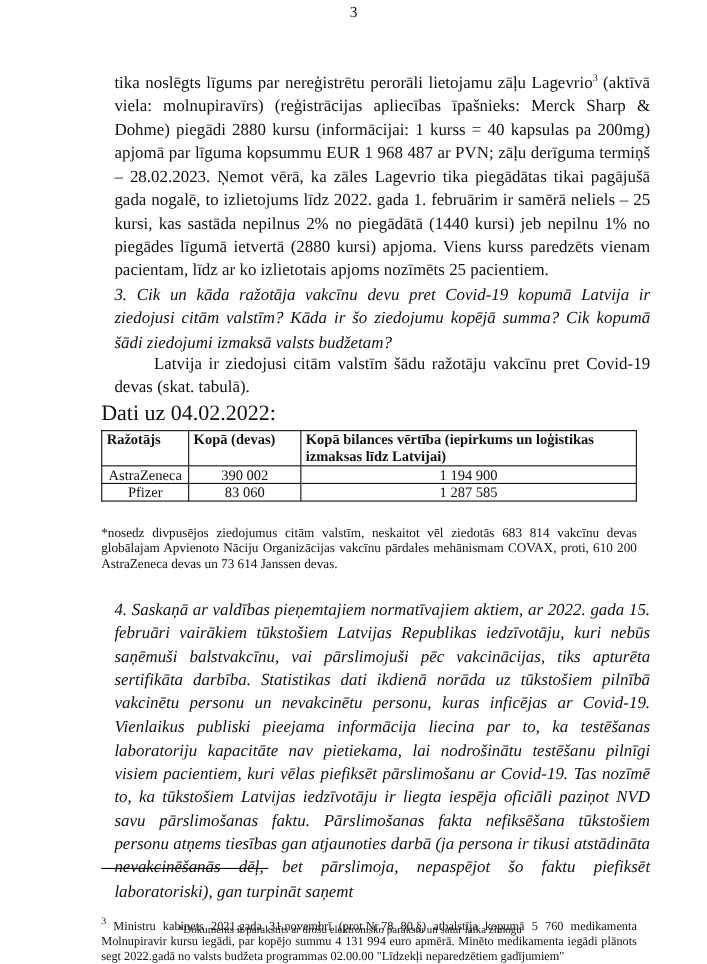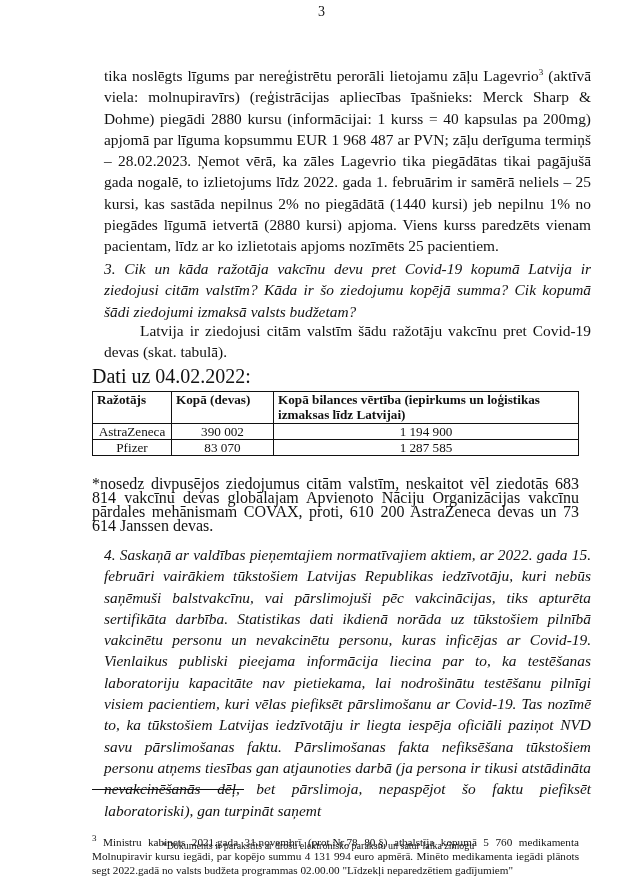--- a/index.html
+++ b/index.html
@@ -13,21 +13,21 @@
   sup { font-size: 9px; line-height: 0; vertical-align: super; }
   .dati { position: absolute; left: 92px; top: 365px; font-size: 20px; }
   table.vax { position: absolute; left: 92px; top: 391px; width: 487px; border-collapse: collapse;
               font-size: 13.2px; }
   table.vax td, table.vax th { border: 1.3px solid #111; padding: 0 4px; line-height: 15px; text-align: center; }
   table.vax th { font-weight: bold; text-align: left; vertical-align: top; height: 31px; }
   table.vax td { height: 14px; }
   table.vax td.num { text-align: center; }
   table.vax tr.total td { font-weight: bold; }
   .col1 { width: 70px; } .col2 { width: 93px; }
-  .tfoot-note { position: absolute; left: 92px; top: 477px; width: 487px; font-size: 16px;
+  .tfoot-note { position: absolute; left: 92px; top: 477px; width: 487px; font-size: 12px;
                 line-height: 14px; text-align: justify; }
   .rule { position: absolute; left: 92px; top: 789px; width: 152px; height: 1.3px; background: #111; }
   .fnote { position: absolute; left: 92px; top: 835px; width: 487px; font-size: 11.2px; line-height: 14px;
            text-align: justify; }
   .stamp { position: absolute; left: 0; top: 840px; width: 636px; text-align: center; font-size: 10px; }
 </style>
 </head>
 <body>
 
 <div class="page-num">3</div>
@@ -47,21 +47,21 @@
     <th class="col2">Kopā (devas)</th>
     <th>Kopā bilances vērtība (iepirkums un loģistikas izmaksas līdz Latvijai)</th>
   </tr>
   <tr>
     <td>AstraZeneca</td>
     <td class="num">390 002</td>
     <td class="num">1 194 900</td>
   </tr>
   <tr>
     <td>Pfizer</td>
-    <td class="num">83 070</td>
+    <td class="num">83 060</td>
     <td class="num">1 287 585</td>
   </tr>
 </tbody>
   </table>
 
 <div class="tfoot-note">*nosedz divpusējos ziedojumus citām valstīm, neskaitot vēl ziedotās 683 814 vakcīnu devas globālajam Apvienoto Nāciju Organizācijas vakcīnu pārdales mehānismam COVAX, proti, 610 200 AstraZeneca devas un 73 614 Janssen devas.</div>
 
 <p class="para ital" style="top:532px;">4. Saskaņā ar valdības pieņemtajiem normatīvajiem aktiem, ar 2022. gada 15. februāri vairākiem tūkstošiem Latvijas Republikas iedzīvotāju, kuri nebūs saņēmuši balstvakcīnu, vai pārslimojuši pēc vakcinācijas, tiks apturēta sertifikāta darbība. Statistikas dati ikdienā norāda uz tūkstošiem pilnībā vakcinētu personu un nevakcinētu personu, kuras inficējas ar Covid-19. Vienlaikus publiski pieejama informācija liecina par to, ka testēšanas laboratoriju kapacitāte nav pietiekama, lai nodrošinātu testēšanu pilnīgi visiem pacientiem, kuri vēlas piefiksēt pārslimošanu ar Covid-19. Tas nozīmē to, ka tūkstošiem Latvijas iedzīvotāju ir liegta iespēja oficiāli paziņot NVD savu pārslimošanas faktu. Pārslimošanas fakta nefiksēšana tūkstošiem personu atņems tiesības gan atjaunoties darbā (ja persona ir tikusi atstādināta nevakcinēšanās dēļ, bet pārslimoja, nepaspējot šo faktu piefiksēt laboratoriski), gan turpināt saņemt</p>
 
 <div class="rule"></div>

